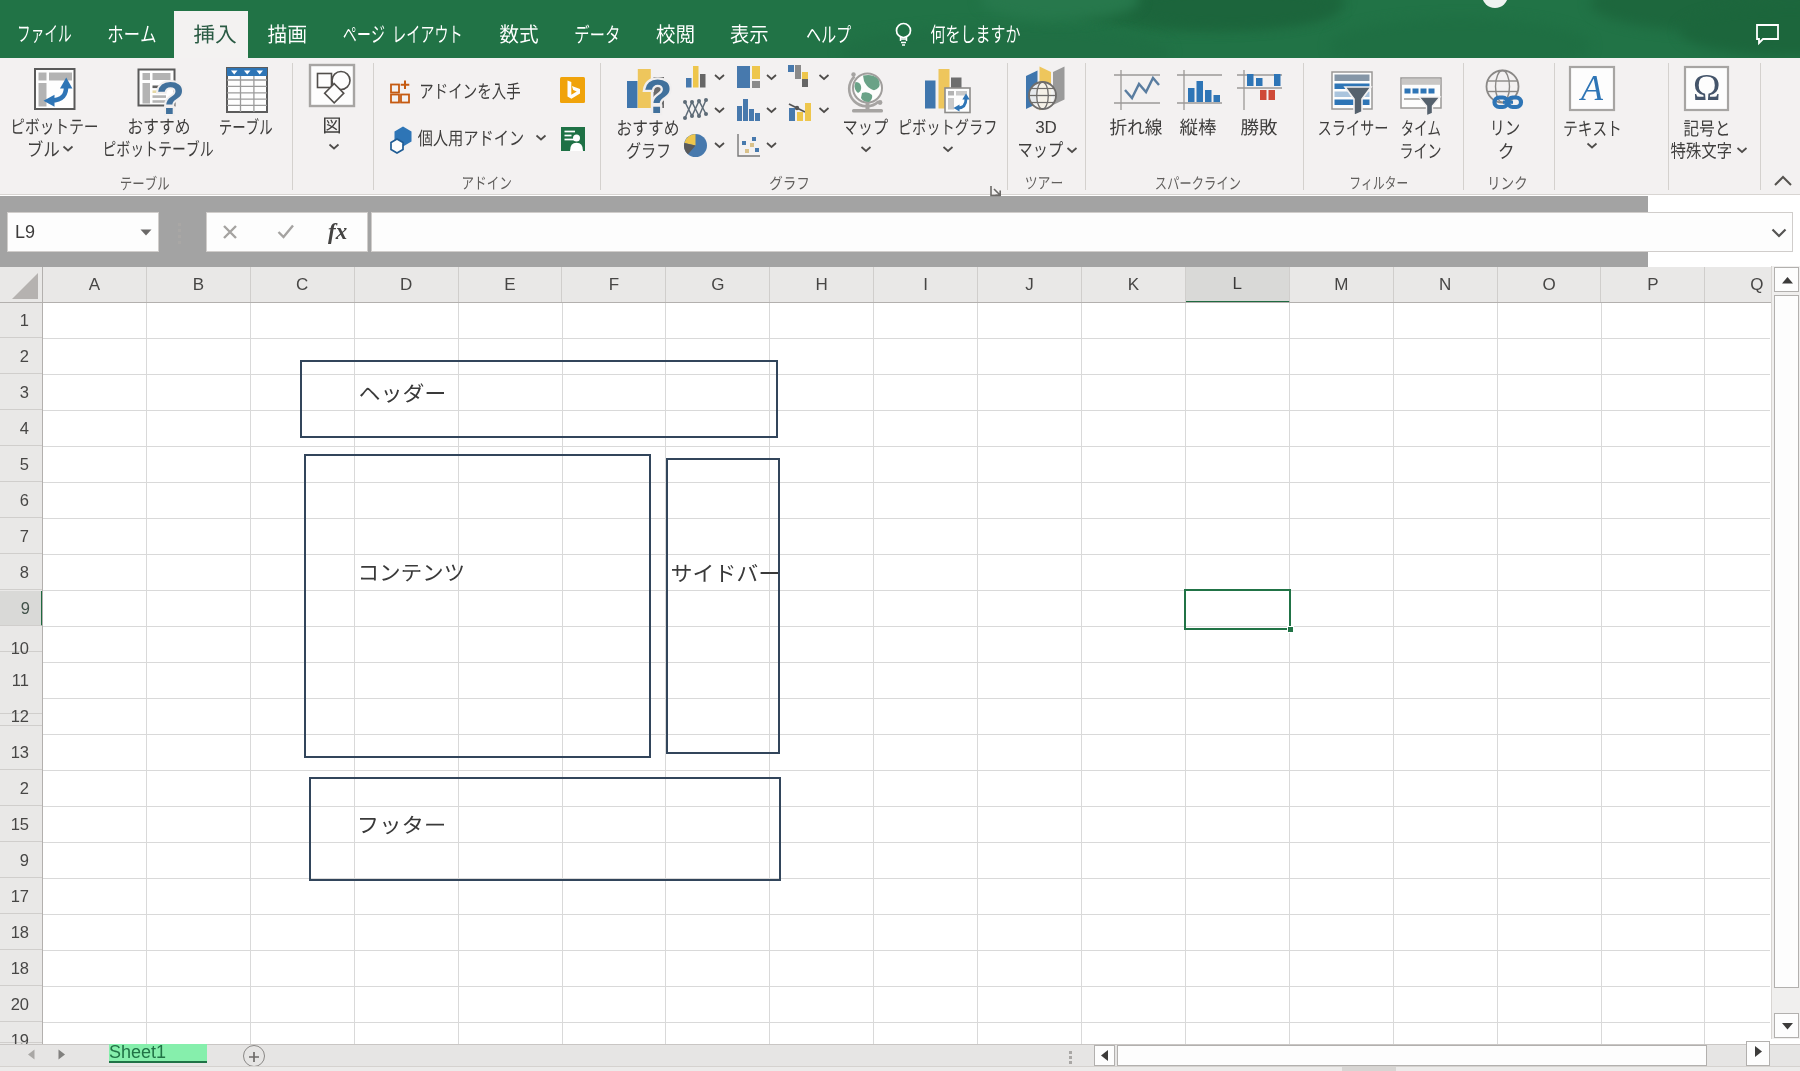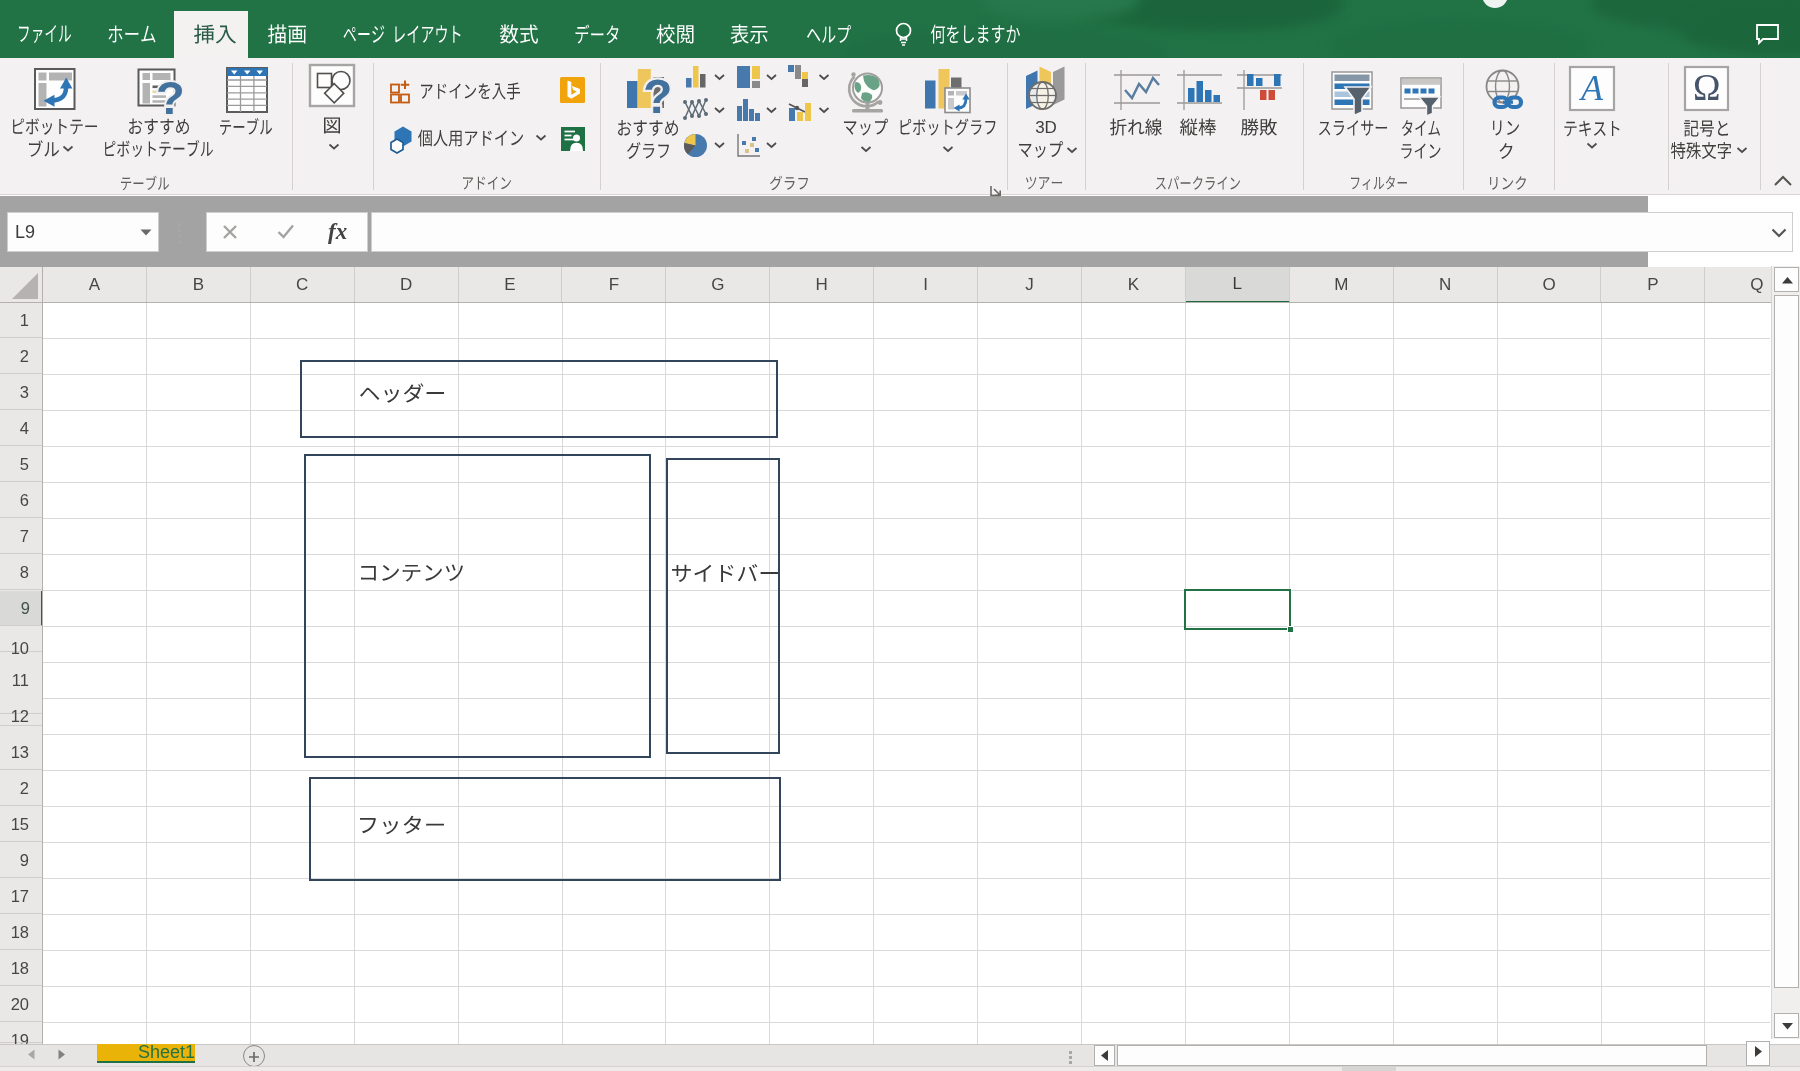--- a/index.html
+++ b/index.html
@@ -162,21 +162,21 @@
       <path d="M0 0 L11 0 L5.5 6.5 Z" fill="#3c3b3a"></path>
     </svg>
 </div>
 <div id="tabbar">
  <svg class="abs" style="left:27px;top:3.5px" width="8" height="11">
       <path d="M7.5 0.5 L1 5.5 L7.5 10.5 Z" fill="#a9a7a5"></path>
     </svg>
  <svg class="abs" style="left:58px;top:3.5px" width="8" height="11">
       <path d="M0.5 0.5 L7 5.5 L0.5 10.5 Z" fill="#81807e"></path>
     </svg>
- <div style="position:absolute;left:97px;top:-1px;width:98px;height:18.5px;background:#eab308;border-bottom:2.5px solid #1f7246;color:#217346;text-align:right;font-size:18px;line-height:16px">Sheet1</div>
+ <div style="position:absolute;left:109px;top:-1px;width:98px;height:18.5px;background:#86efac;border-bottom:2.5px solid #1f7246;color:#217346;text-align:left;font-size:18px;line-height:16px">Sheet1</div>
  <div style="position:absolute;left:242.5px;top:0px;width:22px;height:22px;border:1.6px solid #8a8886;border-radius:50%"></div>
  <svg class="abs" style="left:248px;top:5.5px" width="12" height="12">
       <path d="M6 1 L6 11 M1 6 L11 6" stroke="#6d6b69" stroke-width="1.7"></path>
     </svg>
  <svg class="abs" style="left:1069px;top:6px" width="4" height="12">
       <g fill="#a9a7a5">
         <rect y="0" width="3" height="3"></rect>
         <rect y="5" width="3" height="3"></rect>
         <rect y="10" width="3" height="3"></rect>
       </g>

